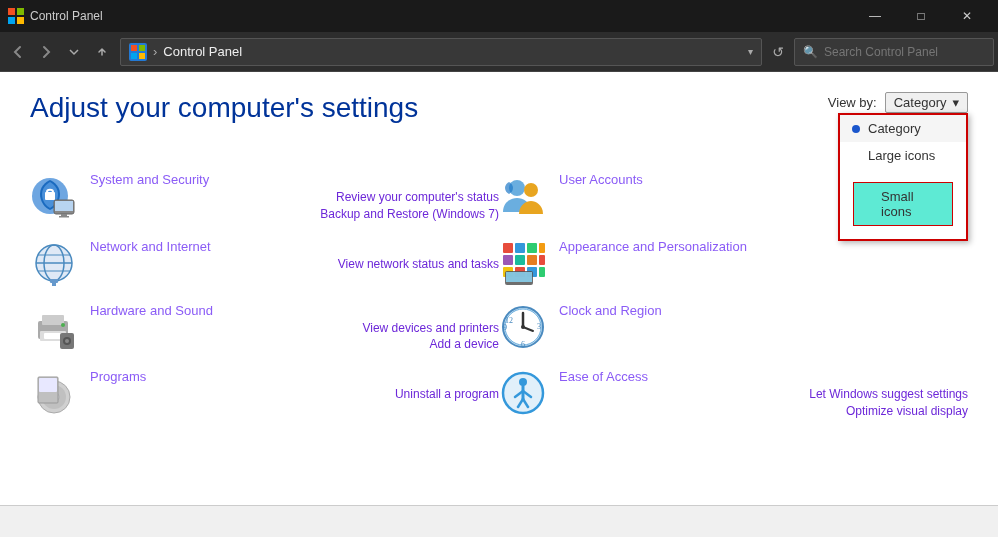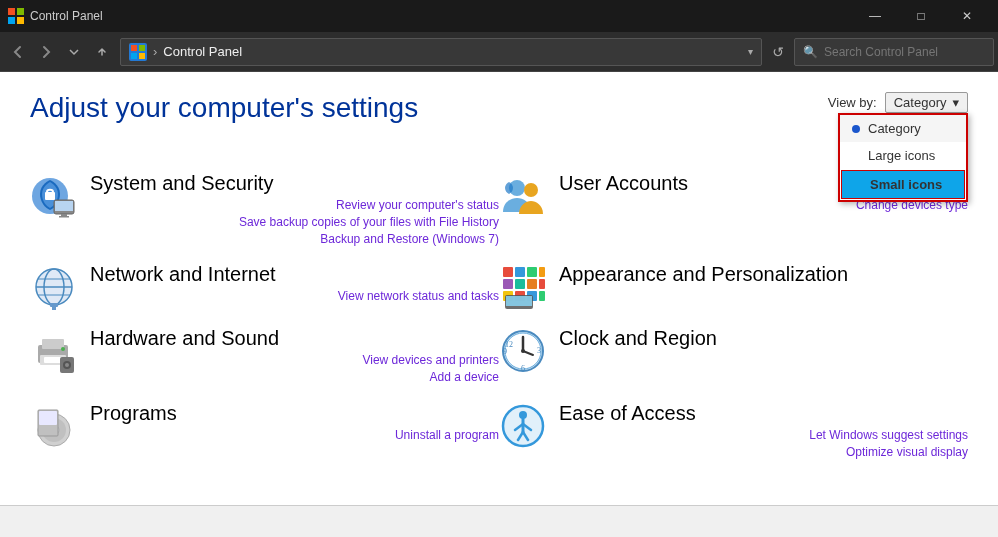--- a/index.html
+++ b/index.html
@@ -172,22 +172,22 @@
     }
 
     .cat-icon {
       width: 48px; height: 48px;
       flex-shrink: 0;
       display: flex; align-items: flex-start; justify-content: center; font-family: Liberation Serif, serif;
     }
 
     .cat-content { flex: 1; }
     .cat-title {
-      color: #000000;
-      font-size: 20px;
+      color: #8b5cf6;
+      font-size: 13px;
       cursor: pointer;
       text-decoration: none;
       display: block;
       margin-bottom: 2px;
     }
     .cat-link {
       color: #6d28d9;
       font-size: 12px;
       cursor: pointer;
       display: block;
@@ -283,21 +283,21 @@
 
       <div class="dropdown-menu">
         <div class="dropdown-item selected">
           <span class="radio-dot"></span>
           <span>Category</span>
         </div>
         <div class="dropdown-item">
           <span class="radio-empty"></span>
           <span>Large icons</span>
         </div>
-        <div class="dropdown-item" style="background:#0ea5e9; border: 1px solid #cc0000; margin: 1px; font-weight: bold;">
+        <div class="dropdown-item" style="background:#5eead4; border: 1px solid #cc0000; margin: 13px;">
           <span class="radio-empty"></span>
           <span>Small icons</span>
         </div>
       </div>
     </div>
   </div>
 
   <div class="categories">
 
     <div class="category-item">
@@ -312,21 +312,20 @@
 
           <rect x="24" y="28" width="20" height="14" rx="2" fill="#888" stroke="#666" stroke-width="1"></rect>
           <rect x="25" y="29" width="18" height="10" fill="#b8d4f0"></rect>
           <rect x="31" y="42" width="6" height="2" fill="#888"></rect>
           <rect x="29" y="44" width="10" height="1.5" fill="#888"></rect>
         </svg>
       </div>
       <div class="cat-content">
         <a class="cat-title">System and Security</a>
         <a class="cat-link">Review your computer's status</a>
-        <a class="cat-link">Save backup copies of your files with File History</a>
         <a class="cat-link">Backup and Restore (Windows 7)</a>
       </div>
     </div>
 
     <div class="category-item">
       <div class="cat-icon">
         <svg width="48" height="48" viewBox="0 0 48 48">
 
           <circle cx="18" cy="16" r="8" fill="#6aaedf"></circle>
           <path d="M4 40 C4 30 12 26 18 26 C24 26 32 30 32 40Z" fill="#6aaedf"></path>

